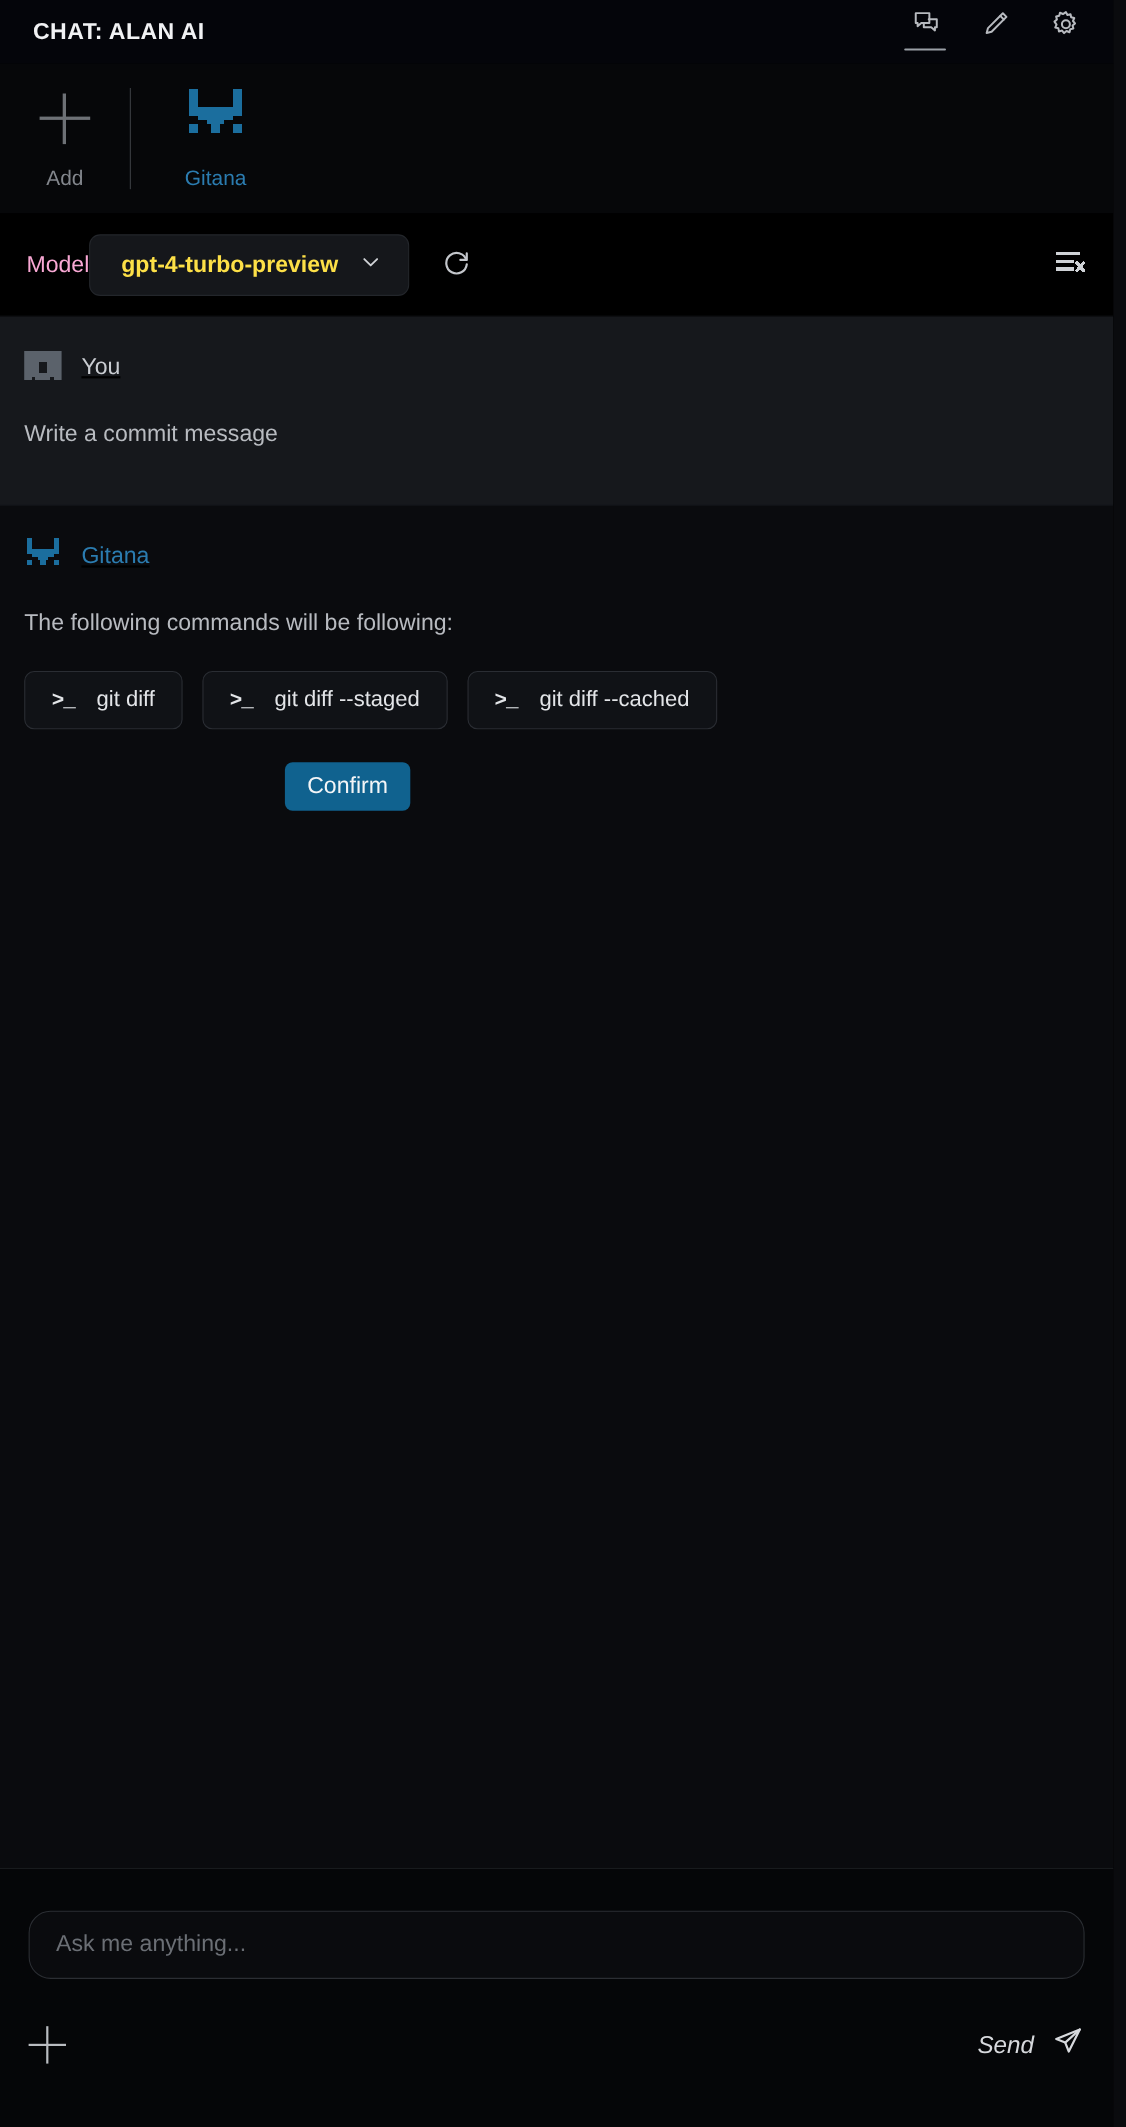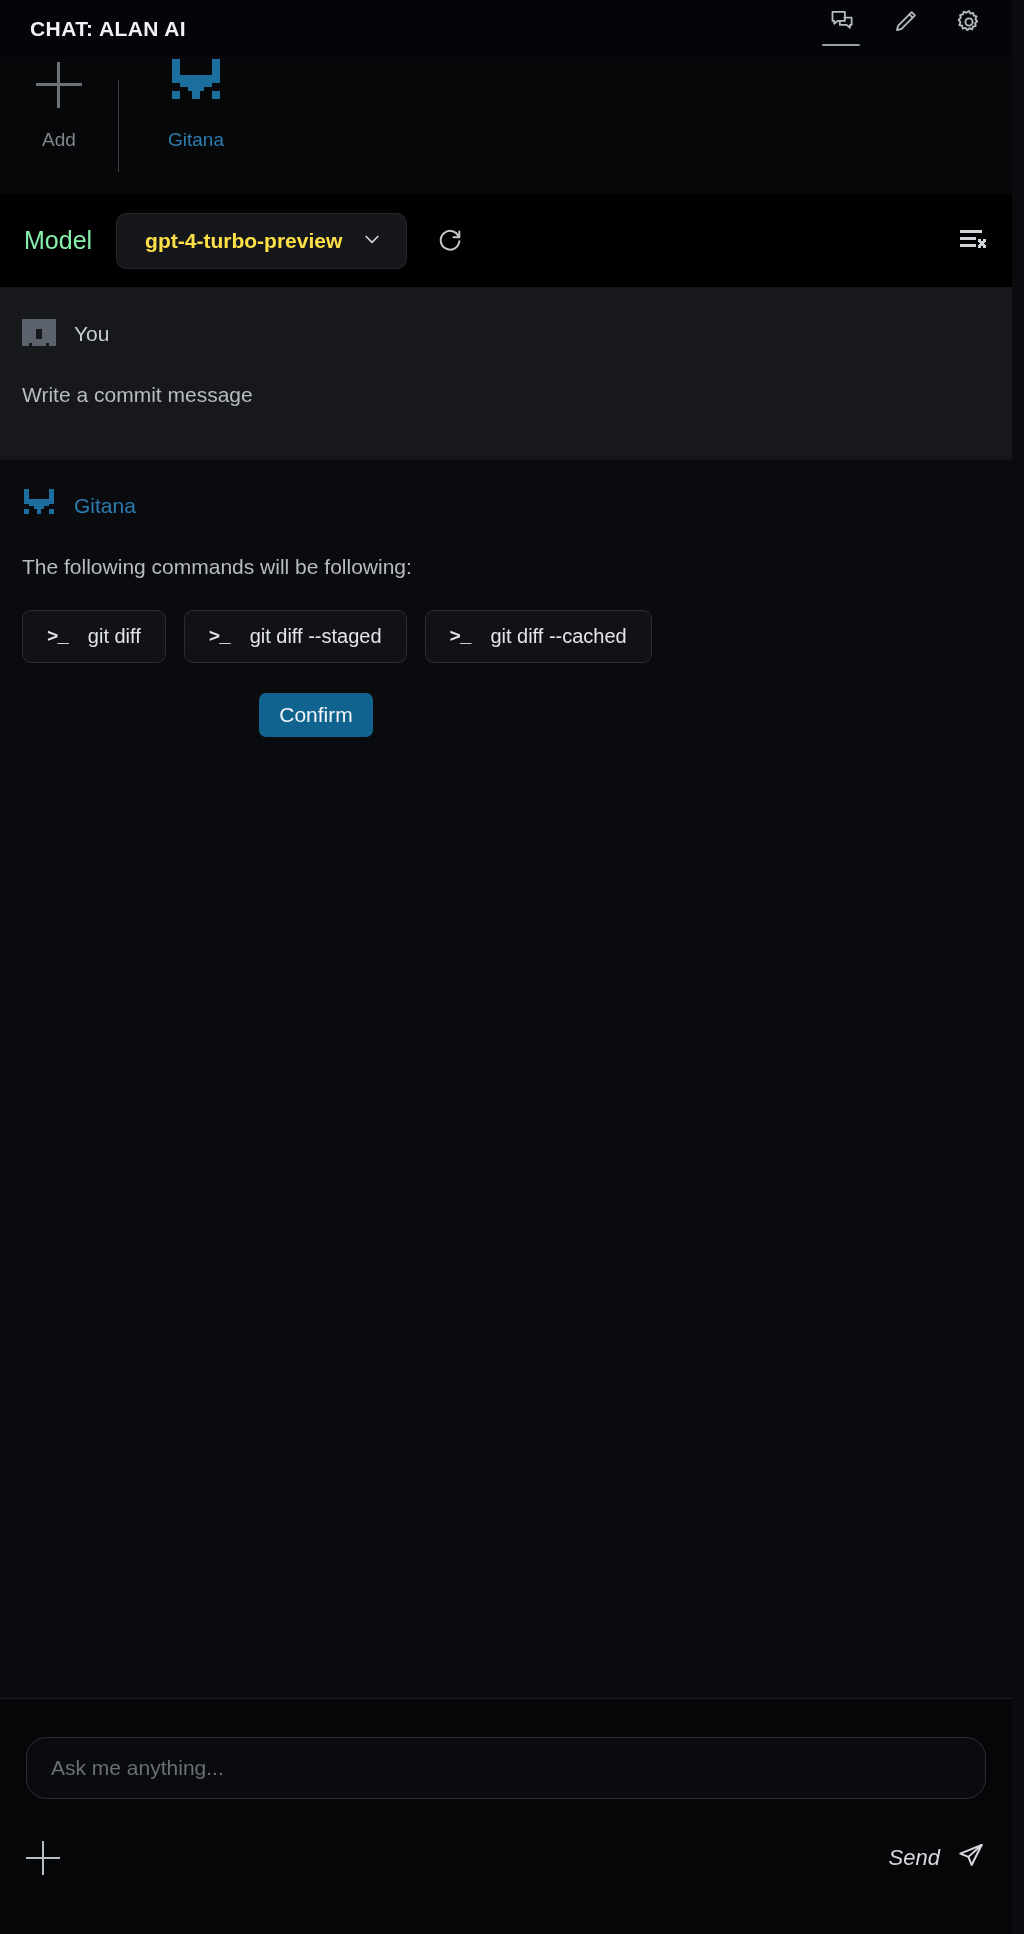--- a/index.html
+++ b/index.html
@@ -60,21 +60,21 @@
     height: 2px;
     background: #9aa0a6;
     border-radius: 1px;
   }
 
   
   .agentbar {
     height: 136px;
     background: #060709;
     display: flex;
-    align-items: flex-start;
+    align-items: center;
     flex: 0 0 auto;
   }
   .agent-tab {
     width: 118px;
     display: flex;
     flex-direction: column;
     align-items: center;
     justify-content: center;
     gap: 18px;
     cursor: pointer;
@@ -132,23 +132,22 @@
   .modelbar {
     height: 94px;
     background: #000000;
     display: flex;
     align-items: center;
     padding: 0 22px 0 24px;
     flex: 0 0 auto;
     border-bottom: 1px solid #121418;
   }
   .model-label {
-    color: #86efac;
-    font-size: 25px;
-    margin-right: 24px;
+    color: #f9a8d4;
+    font-size: 21px;
   }
   .model-select {
     height: 56px;
     background: #15171b;
     border: 1px solid #23262b;
     border-radius: 10px;
     display: flex;
     align-items: center;
     gap: 20px;
     padding: 0 24px 0 28px;
@@ -191,20 +190,21 @@
   }
   .msg.assistant {
     background: #0a0b0e;
     flex: 1 1 auto;
   }
   .msg-head {
     display: flex;
     align-items: center;
     gap: 18px;
     height: 40px;
+    text-decoration: underline;
   }
   .msg-author {
     font-size: 21px;
     color: #c9ccd1;
   }
   .msg-author.accent { color: #2b7cb0; }
   .msg-body {
     margin-top: 26px;
     font-size: 21px;
     color: #b8bbc0;

